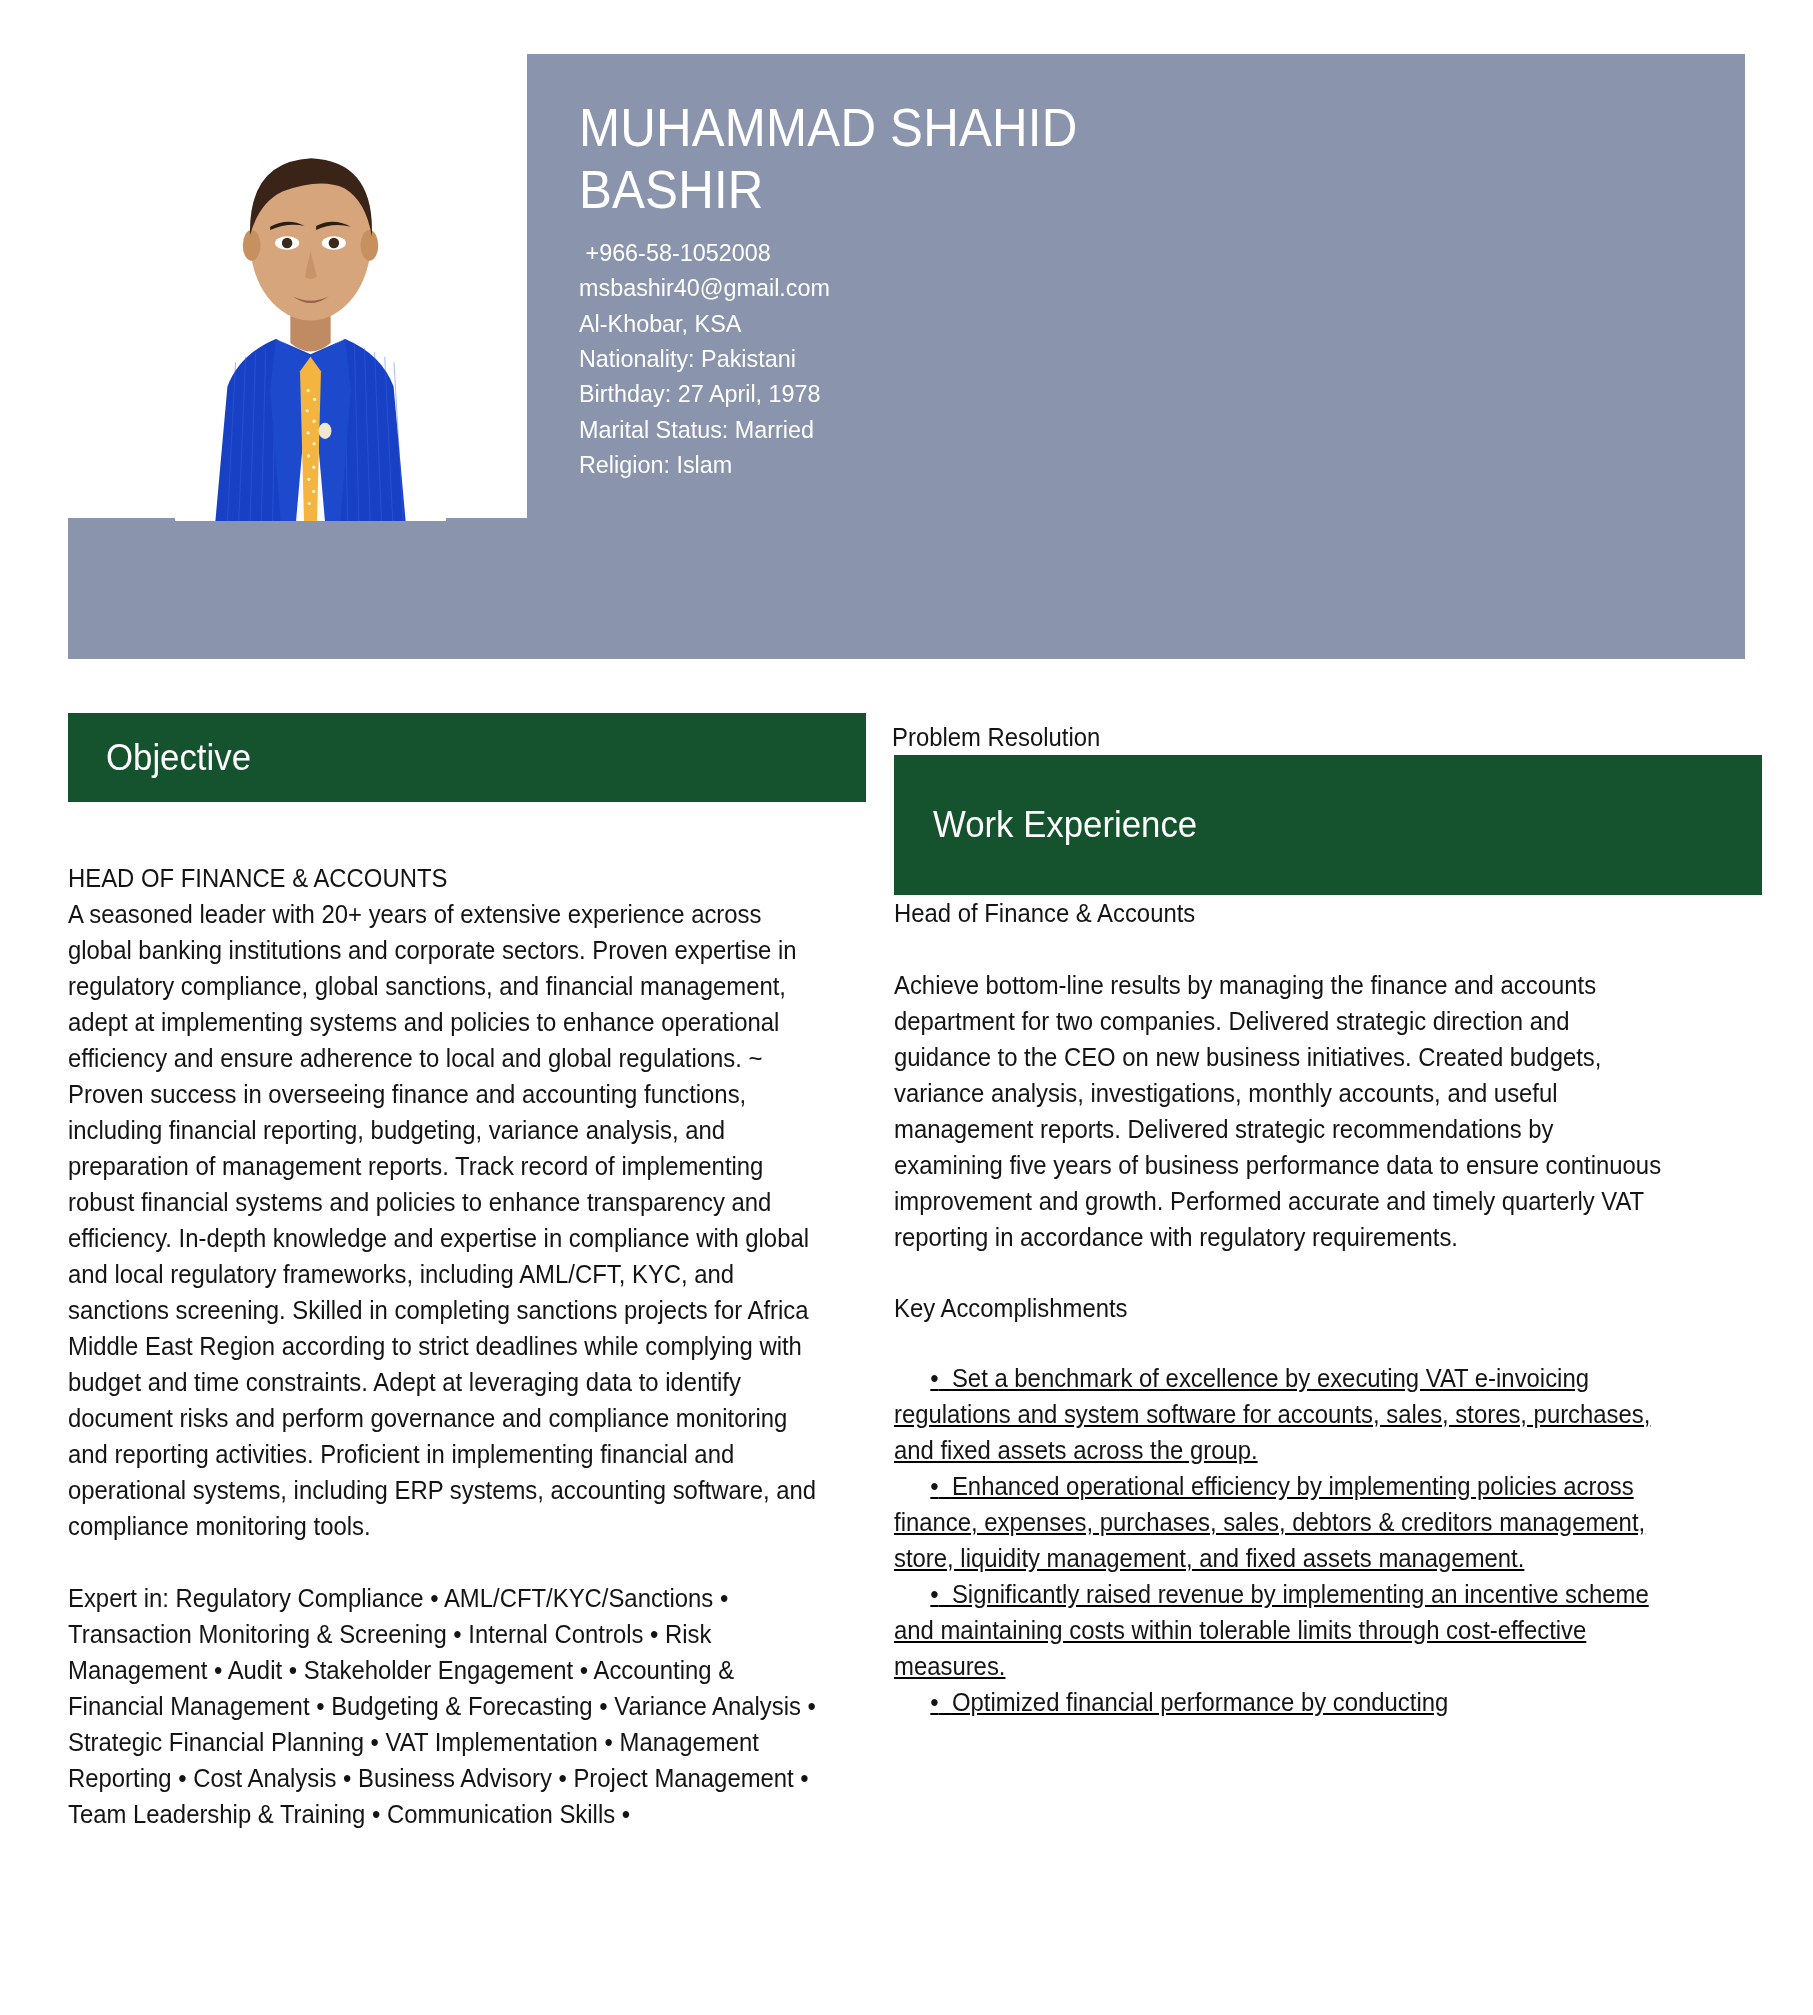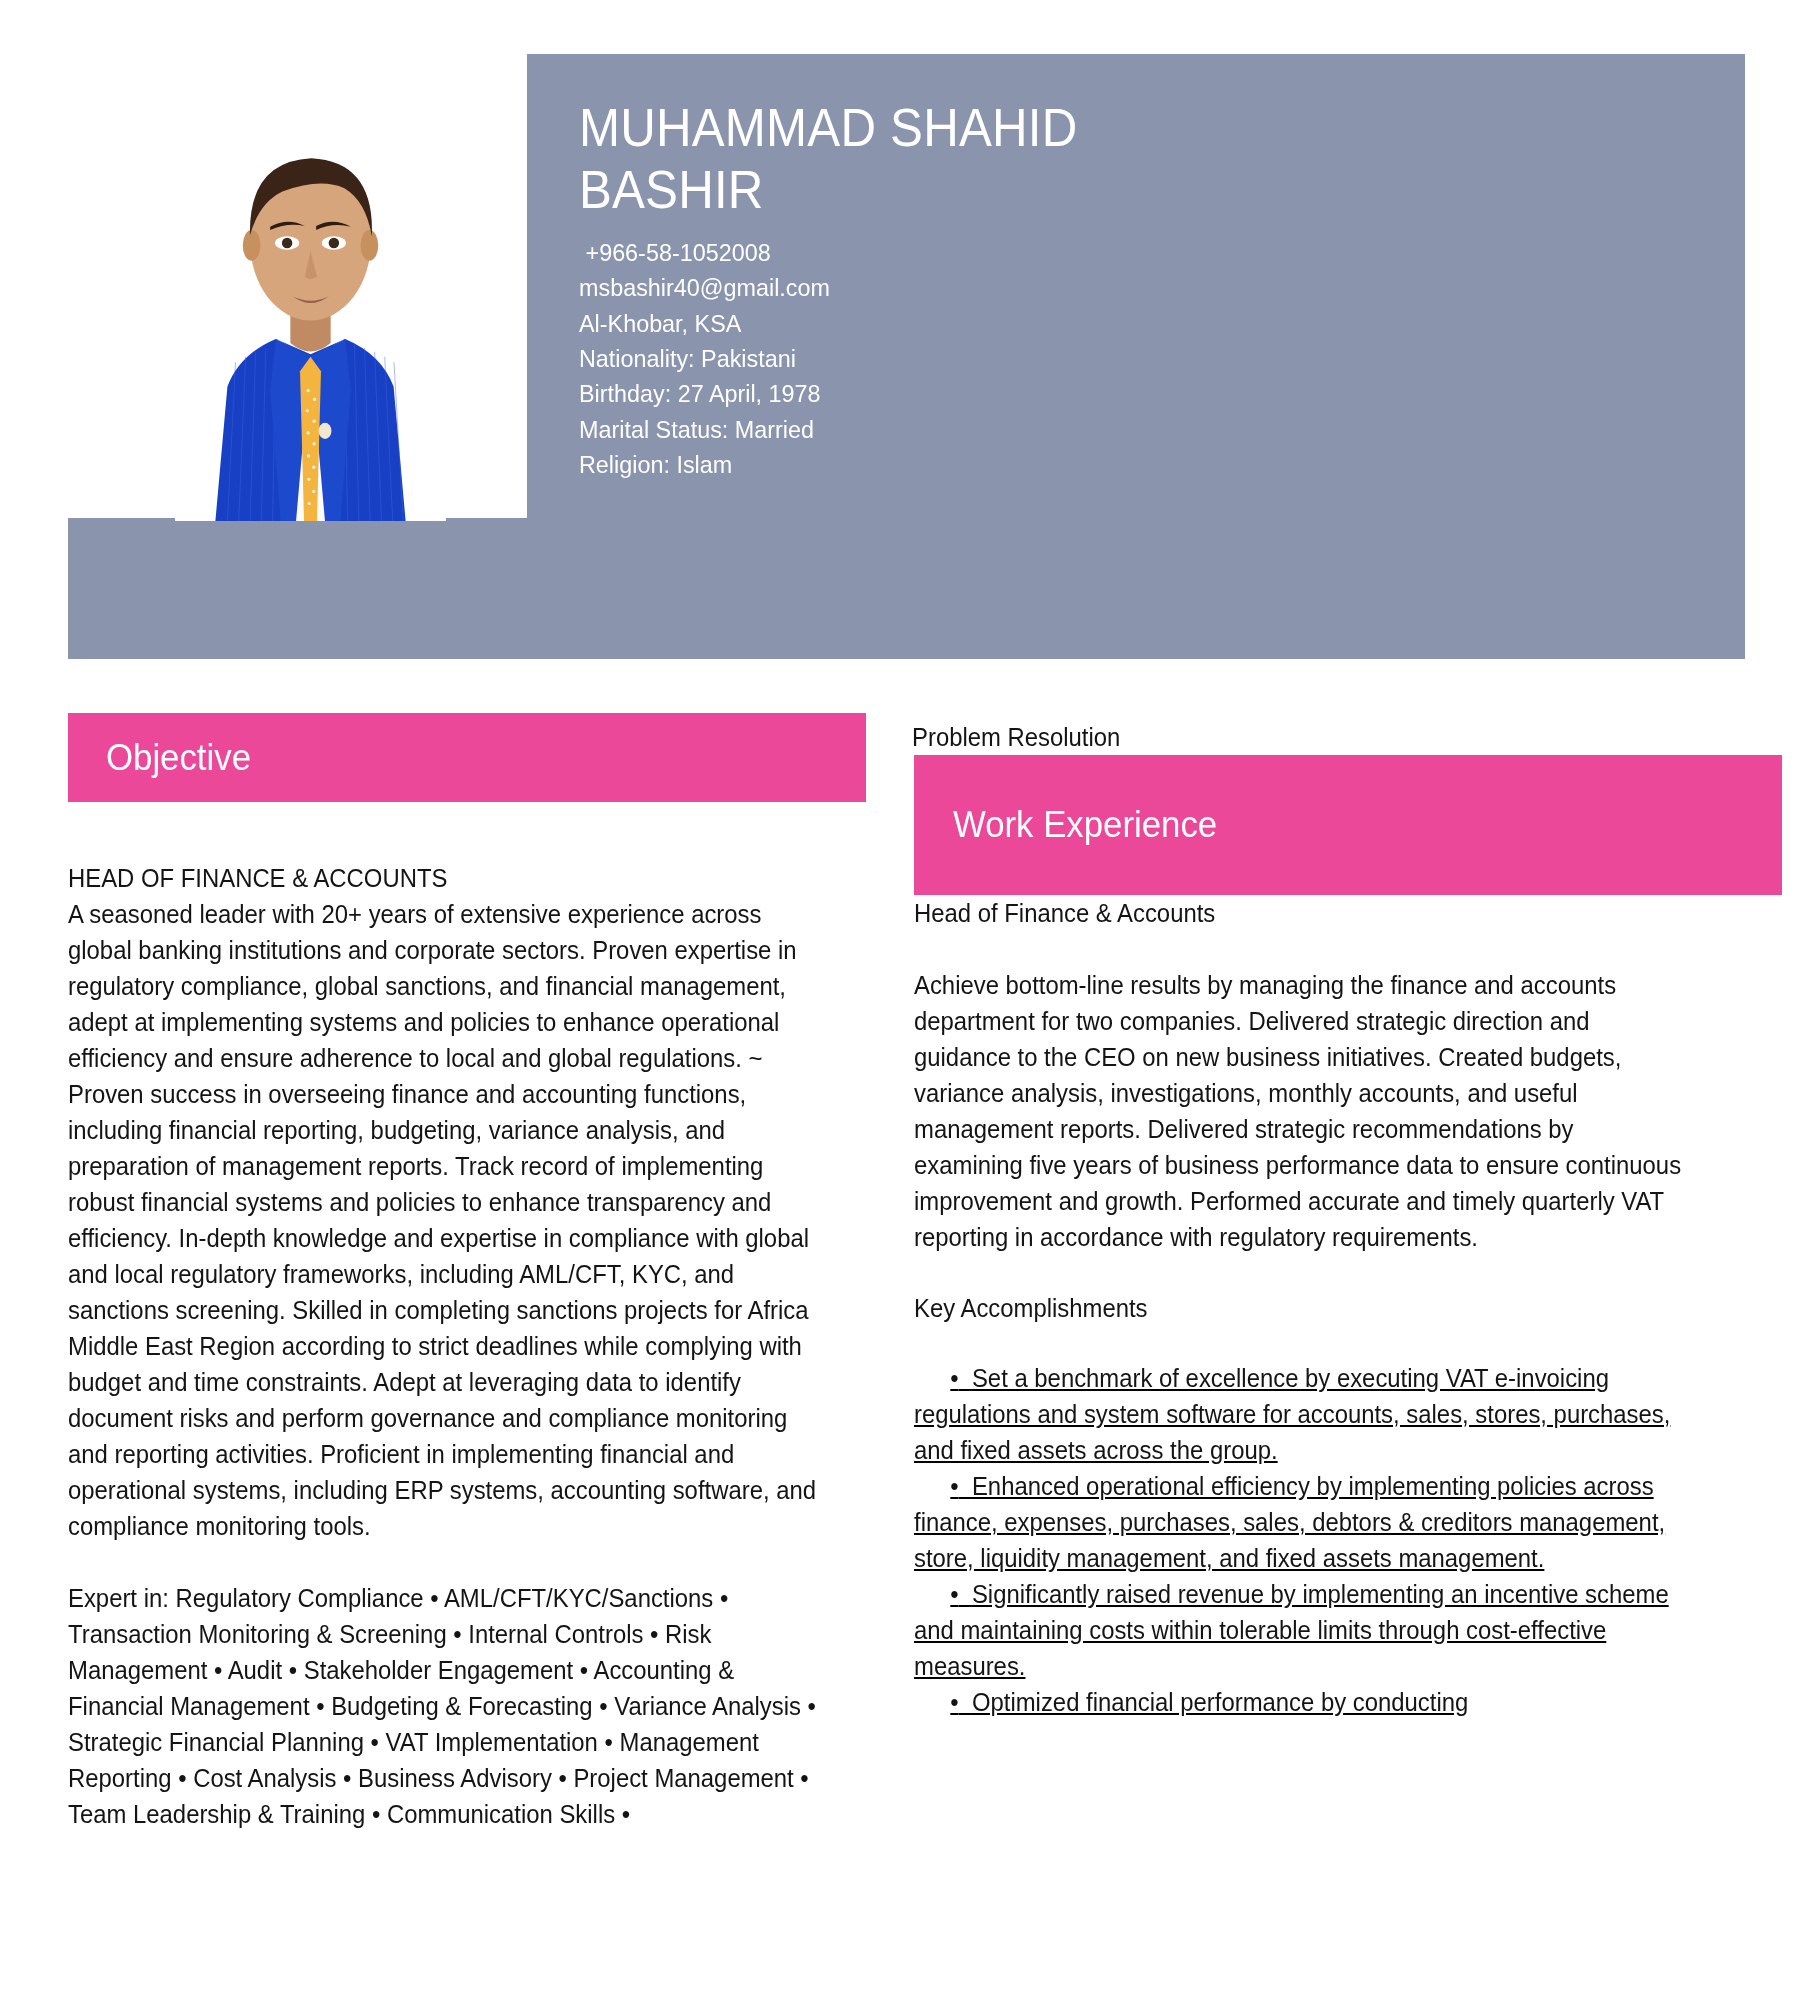--- a/index.html
+++ b/index.html
@@ -76,27 +76,27 @@
 
   
   #col-left {
     position: absolute;
     left: 68px;
     top: 713px;
     width: 798px;
   }
   #col-right {
     position: absolute;
-    left: 908px;
+    left: 888px;
     top: 713px;
     width: 810px;
   }
 
   .section-banner {
-    background: #ec4899;
+    background: #14532d;
     display: flex;
     align-items: center;
     box-sizing: border-box;
   }
   .section-banner-title {
     font-family: "Liberation Sans Narrow", "Liberation Sans", sans-serif;
     font-size: 37px;
     color: #ffffff;
     font-weight: 400;
     transform: scaleX(0.94);

